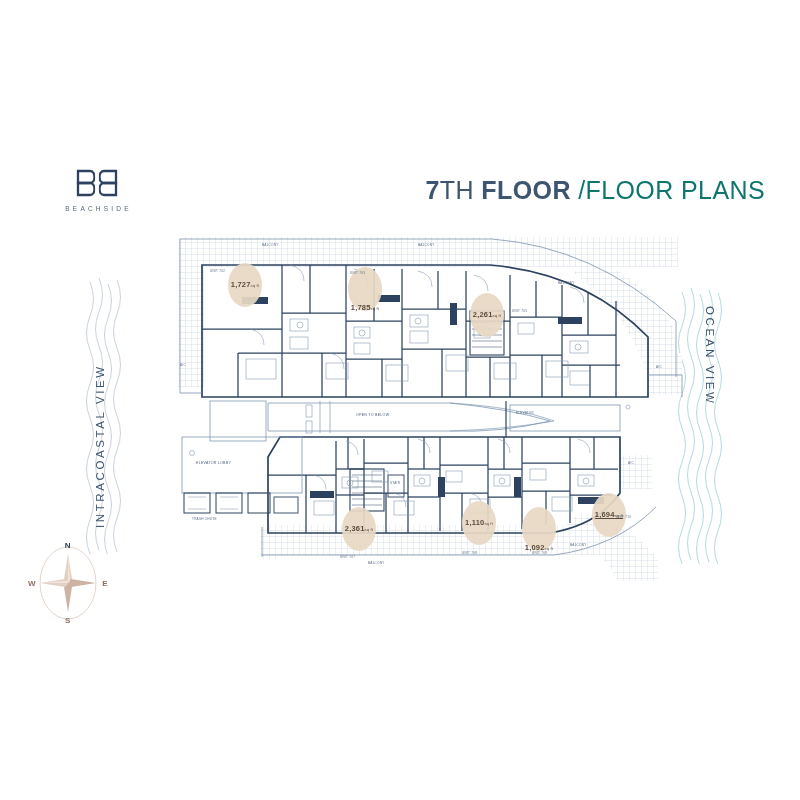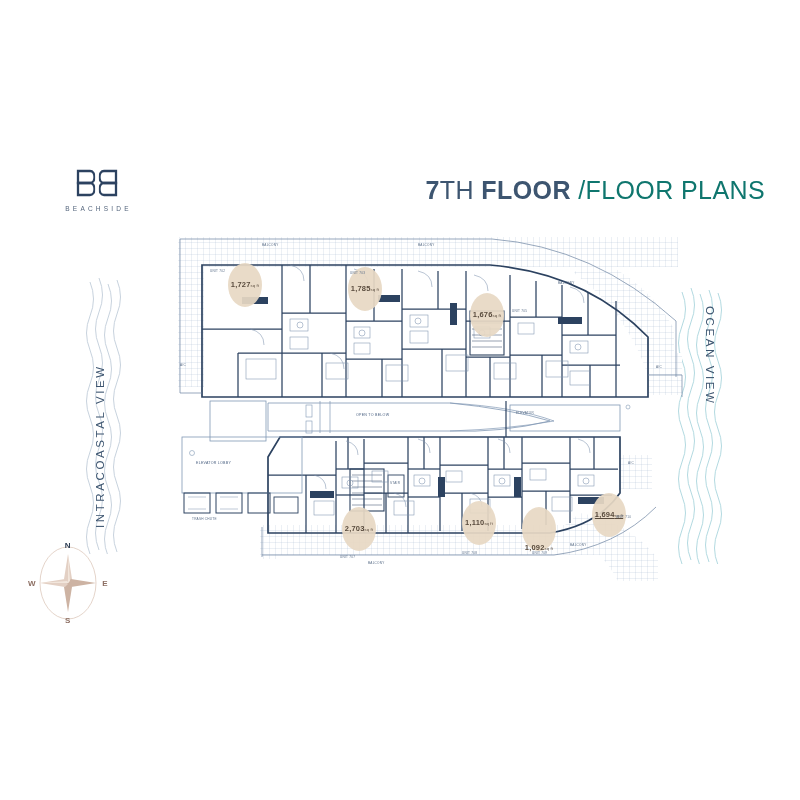--- a/index.html
+++ b/index.html
@@ -385,32 +385,32 @@
         </g>
         <rect x="124" y="272" width="24" height="16" fill="none" stroke="#2c4260" stroke-width="0.9"></rect>
       </g>
     </svg>
 
     
     <div class="badge" style="left:78px;top:38px;width:34px;height:44px;">
       <span class="b-area">1,727</span>
       <span class="b-unit">sq ft</span>
     </div>
-    <div class="badge" style="left:198px;top:42px;width:34px;height:44px;">
+    <div class="badge" style="left:198px;top:42px;width:34px;height:44px;align-items:flex-end;">
       <span class="b-area">1,785</span>
       <span class="b-unit">sq ft</span>
     </div>
     <div class="badge" style="left:320px;top:68px;width:34px;height:44px;">
-      <span class="b-area">1,676</span>
+      <span class="b-area">2,261</span>
       <span class="b-unit">sq ft</span>
     </div>
 
     
     <div class="badge" style="left:192px;top:282px;width:34px;height:44px;">
-      <span class="b-area">2,703</span>
+      <span class="b-area">2,361</span>
       <span class="b-unit">sq ft</span>
     </div>
     <div class="badge" style="left:312px;top:276px;width:34px;height:44px;">
       <span class="b-area">1,110</span>
       <span class="b-unit">sq ft</span>
     </div>
     <div class="badge" style="left:372px;top:282px;width:34px;height:44px;align-items:flex-end;">
       <span class="b-area">1,092</span>
       <span class="b-unit">sq ft</span>
     </div>

